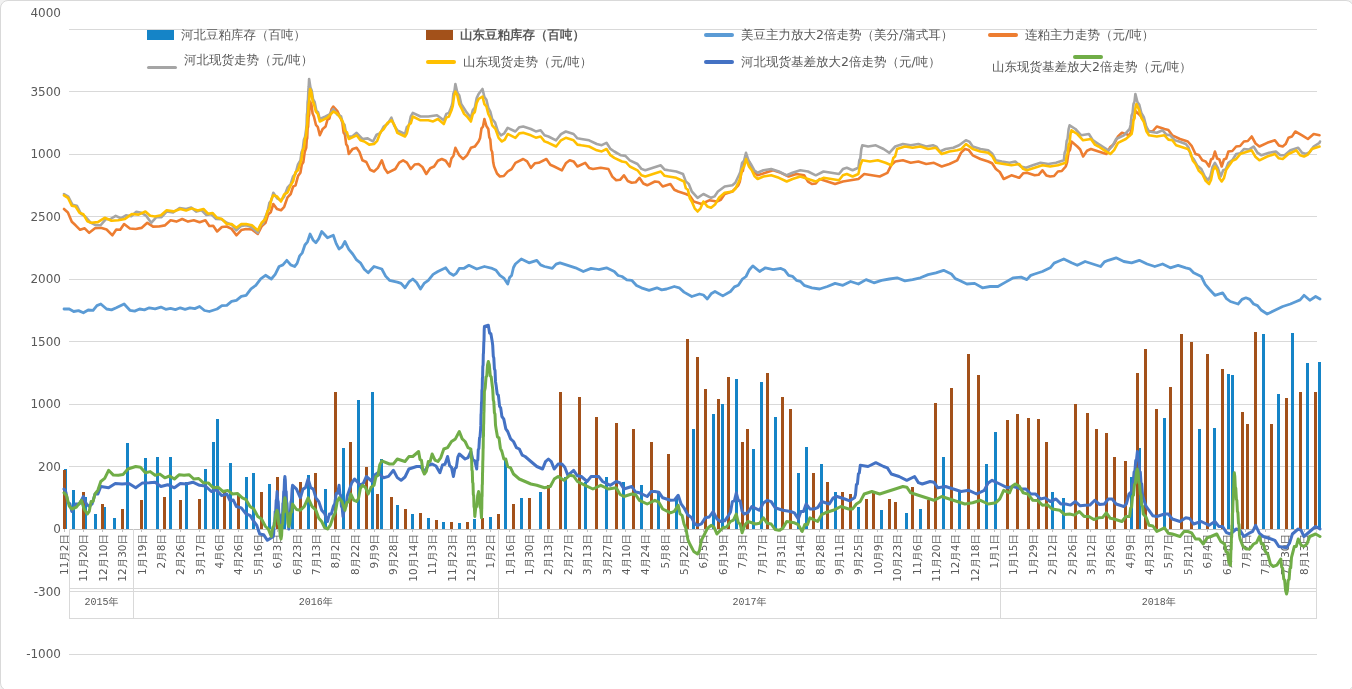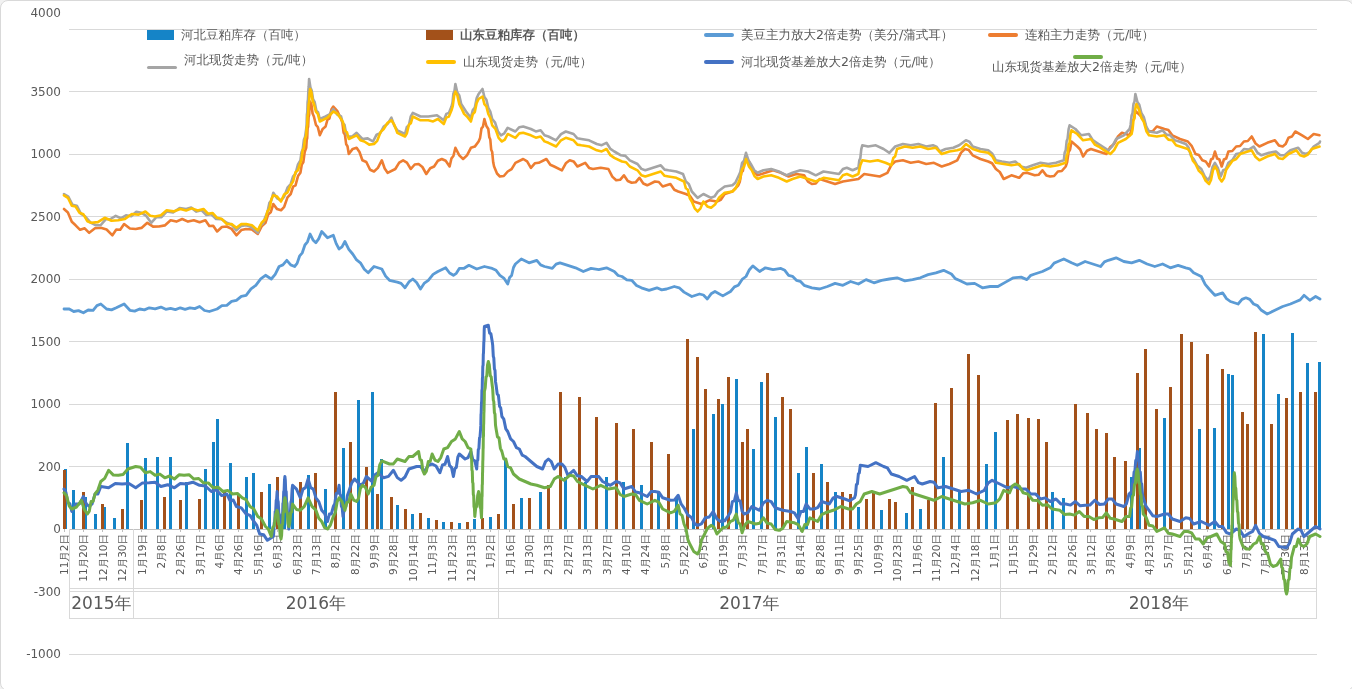--- a/index.html
+++ b/index.html
@@ -1,19 +1,19 @@
 <!DOCTYPE html>
 <html><head>
 <meta charset="utf-8">
 <style>
   html,body{margin:0;padding:0;background:#f2f2f2;font-family:"DejaVu Sans","Liberation Sans",sans-serif;}
   .frame{position:relative;width:1352px;height:689px;background:#ffffff;border:1px solid #d9d9d9;border-radius:8px;overflow:hidden;margin:0 auto;}
   .ylab{position:absolute;width:44px;text-align:right;font-size:12px;color:#595959;line-height:16px;}
   .xlab{position:absolute;width:56px;height:14px;line-height:14px;font-size:10.5px;color:#595959;text-align:right;transform:rotate(-90deg);white-space:nowrap;}
-  .yearlab{position:absolute;font-size:17px;color:#595959;text-align:center;width:120px;line-height:16px;}
+  .yearlab{position:absolute;font-size:10px;color:#595959;text-align:center;width:120px;line-height:16px;font-family:Liberation Mono, monospace;}
   #plot{position:absolute;left:0;top:0;z-index:2;pointer-events:none;}
   #xaxis,#yaxis,#yearrow{position:absolute;left:0;top:0;z-index:1;}
   #legend{position:absolute;left:0;top:0;width:100%;z-index:3;}
   .leg-item{position:absolute;display:flex;align-items:center;height:14px;}
   .leg-swatch-bar{width:27px;height:10px;margin-right:7px;flex:none;}
   .leg-swatch-line{width:30px;height:3.5px;border-radius:2px;margin-right:7px;flex:none;}
   .leg-label{font-size:12.5px;color:#595959;white-space:nowrap;}
 </style>
 </head>
 <body>

